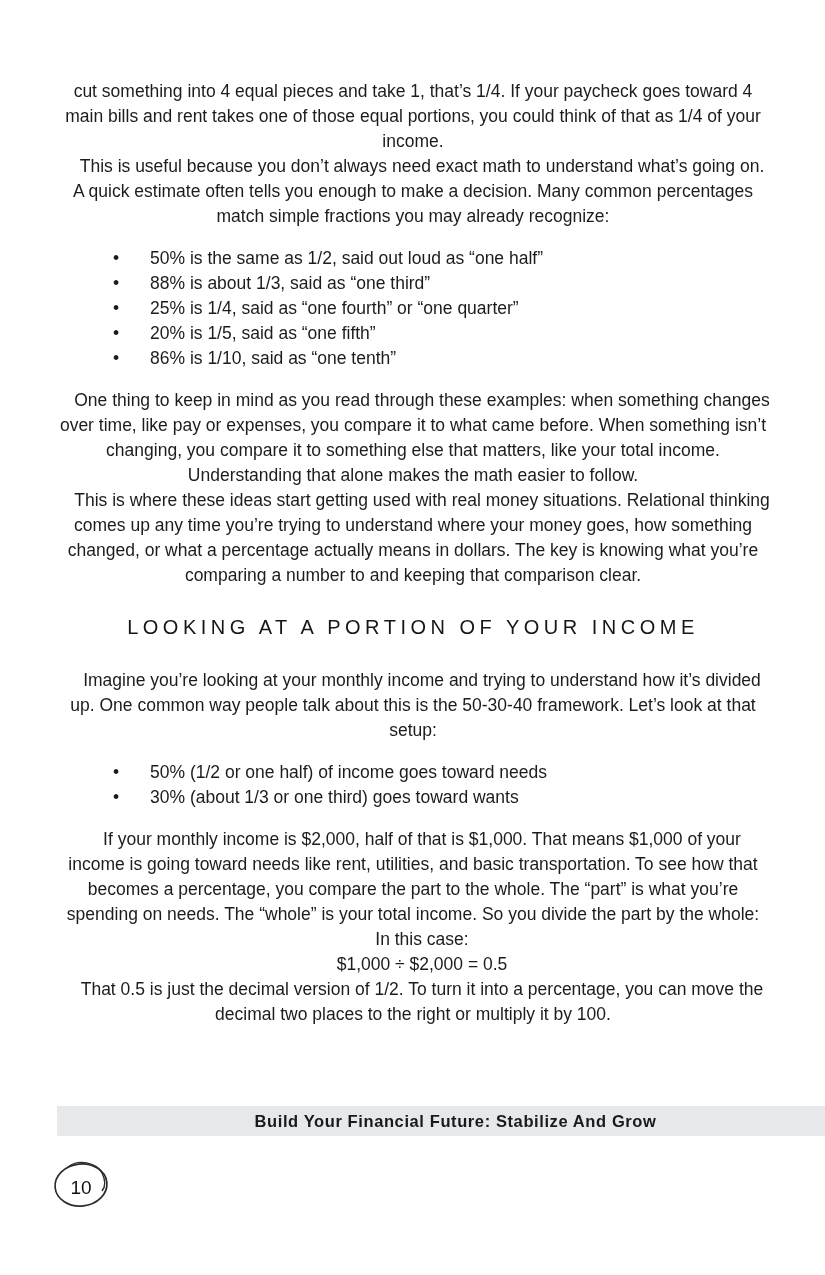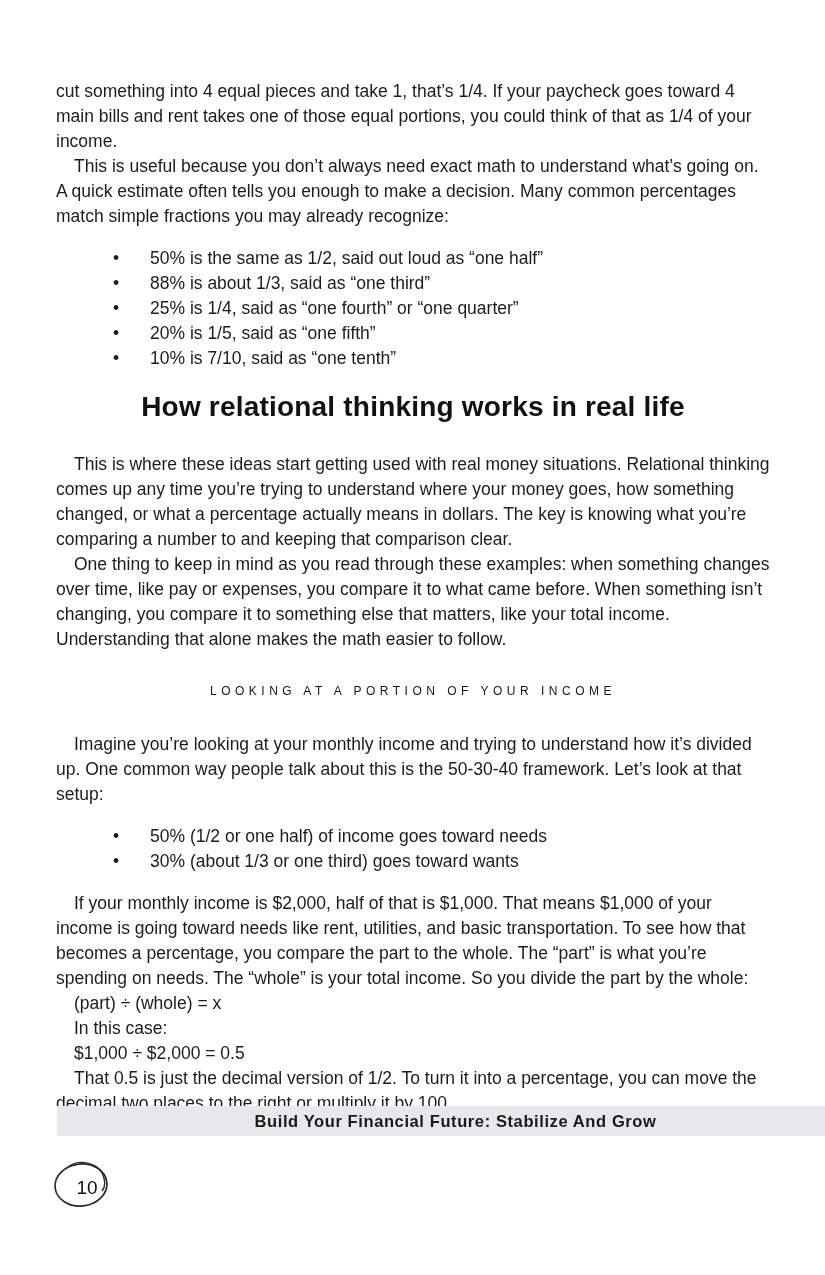--- a/index.html
+++ b/index.html
@@ -17,21 +17,21 @@
     position: absolute;
     left: 56px;
     top: 79px;
     width: 714px;
     font-size: 17.5px;
     line-height: 25px;
     text-align: left;
     hyphens: auto;
     -webkit-hyphens: auto;
   }
-  .content p { margin: 0; }
+  .content p { margin: 0; text-align: center; }
   p.indent { text-indent: 18px; }
   ul.bullets {
     list-style: none;
     margin: 17px;
     padding: 0;
   }
   ul.bullets li {
     position: relative;
     padding-left: 77px;
     line-height: 25px;
@@ -45,21 +45,21 @@
   h1.chapter-heading {
     font-size: 28px;
     line-height: 38px;
     font-weight: bold;
     text-align: center;
     letter-spacing: 0.2px;
     color: #111111;
     margin: 17px 0 26px 0;
   }
   h2.sub-heading {
-    font-size: 12px;
+    font-size: 20px;
     line-height: 22px;
     font-weight: normal;
     text-align: center;
     letter-spacing: 4.5px;
     color: #161616;
     margin: 28px 0 30px 0;
   }
   p.eq { text-indent: 18px; }
   .footer-bar {
     position: absolute;
@@ -83,21 +83,21 @@
   .page-badge {
     position: absolute;
     left: 52px;
     top: 1160px;
     width: 58px;
     height: 49px;
   }
   .page-badge svg { position: absolute; left: 0; top: 0; }
   .page-badge .num {
     position: absolute;
-    left: 6px; top: 3px;
+    left: 0; top: 3px;
     width: 100%; height: 100%;
     display: flex;
     align-items: center;
     justify-content: center;
     font-size: 19px;
     color: #111111;
   }
 </style>
 </head>
 <body>
@@ -107,40 +107,38 @@
   <div class="content">
 
     <p>cut something into 4 equal pieces and take 1, that’s 1/4. If your paycheck goes toward 4 main bills and rent takes one of those equal portions, you could think of that as 1/4 of your income.</p>
     <p class="indent">This is useful because you don’t always need exact math to understand what’s going on. A quick estimate often tells you enough to make a decision. Many common percentages match simple fractions you may already recognize:</p>
 
     <ul class="bullets">
       <li>50% is the same as 1/2, said out loud as “one half”</li>
       <li>88% is about 1/3, said as “one third”</li>
       <li>25% is 1/4, said as “one fourth” or “one quarter”</li>
       <li>20% is 1/5, said as “one fifth”</li>
-      <li>10% is 7/10, said as “one tenth”</li>
+      <li>86% is 1/10, said as “one tenth”</li>
     </ul>
 
-    <h1 class="chapter-heading">How relational thinking works in real life</h1>
 
+    <p class="indent">One thing to keep in mind as you read through these examples: when something changes over time, like pay or expenses, you compare it to what came before. When something isn’t changing, you compare it to something else that matters, like your total income. Understanding that alone makes the math easier to follow.</p>
     <p class="indent">This is where these ideas start getting used with real money situations. Relational thinking comes up any time you’re trying to understand where your money goes, how something changed, or what a percentage actually means in dollars. The key is knowing what you’re comparing a number to and keeping that comparison clear.</p>
-    <p class="indent">One thing to keep in mind as you read through these examples: when something changes over time, like pay or expenses, you compare it to what came before. When something isn’t changing, you compare it to something else that matters, like your total income. Understanding that alone makes the math easier to follow.</p>
 
     <h2 class="sub-heading">LOOKING AT A PORTION OF YOUR INCOME</h2>
 
     <p class="indent">Imagine you’re looking at your monthly income and trying to understand how it’s divided up. One common way people talk about this is the 50-30-40 framework. Let’s look at that setup:</p>
 
     <ul class="bullets">
       <li>50% (1/2 or one half) of income goes toward needs</li>
       <li>30% (about 1/3 or one third) goes toward wants</li>
     </ul>
 
     <p class="indent">If your monthly income is $2,000, half of that is $1,000. That means $1,000 of your income is going toward needs like rent, utilities, and basic transportation. To see how that becomes a percentage, you compare the part to the whole. The “part” is what you’re spending on needs. The “whole” is your total income. So you divide the part by the whole:</p>
 
-    <p class="eq">(part) ÷ (whole) = x</p>
     <p class="eq">In this case:</p>
     <p class="eq">$1,000 ÷ $2,000 = 0.5</p>
 
     <p class="indent">That 0.5 is just the decimal version of 1/2.  To turn it into a percentage, you can move the decimal two places to the right or multiply it by 100.</p>
 
   </div>
 
   <div class="footer-bar">
     <span class="footer-title">Build Your Financial Future: Stabilize And Grow</span>
   </div>

